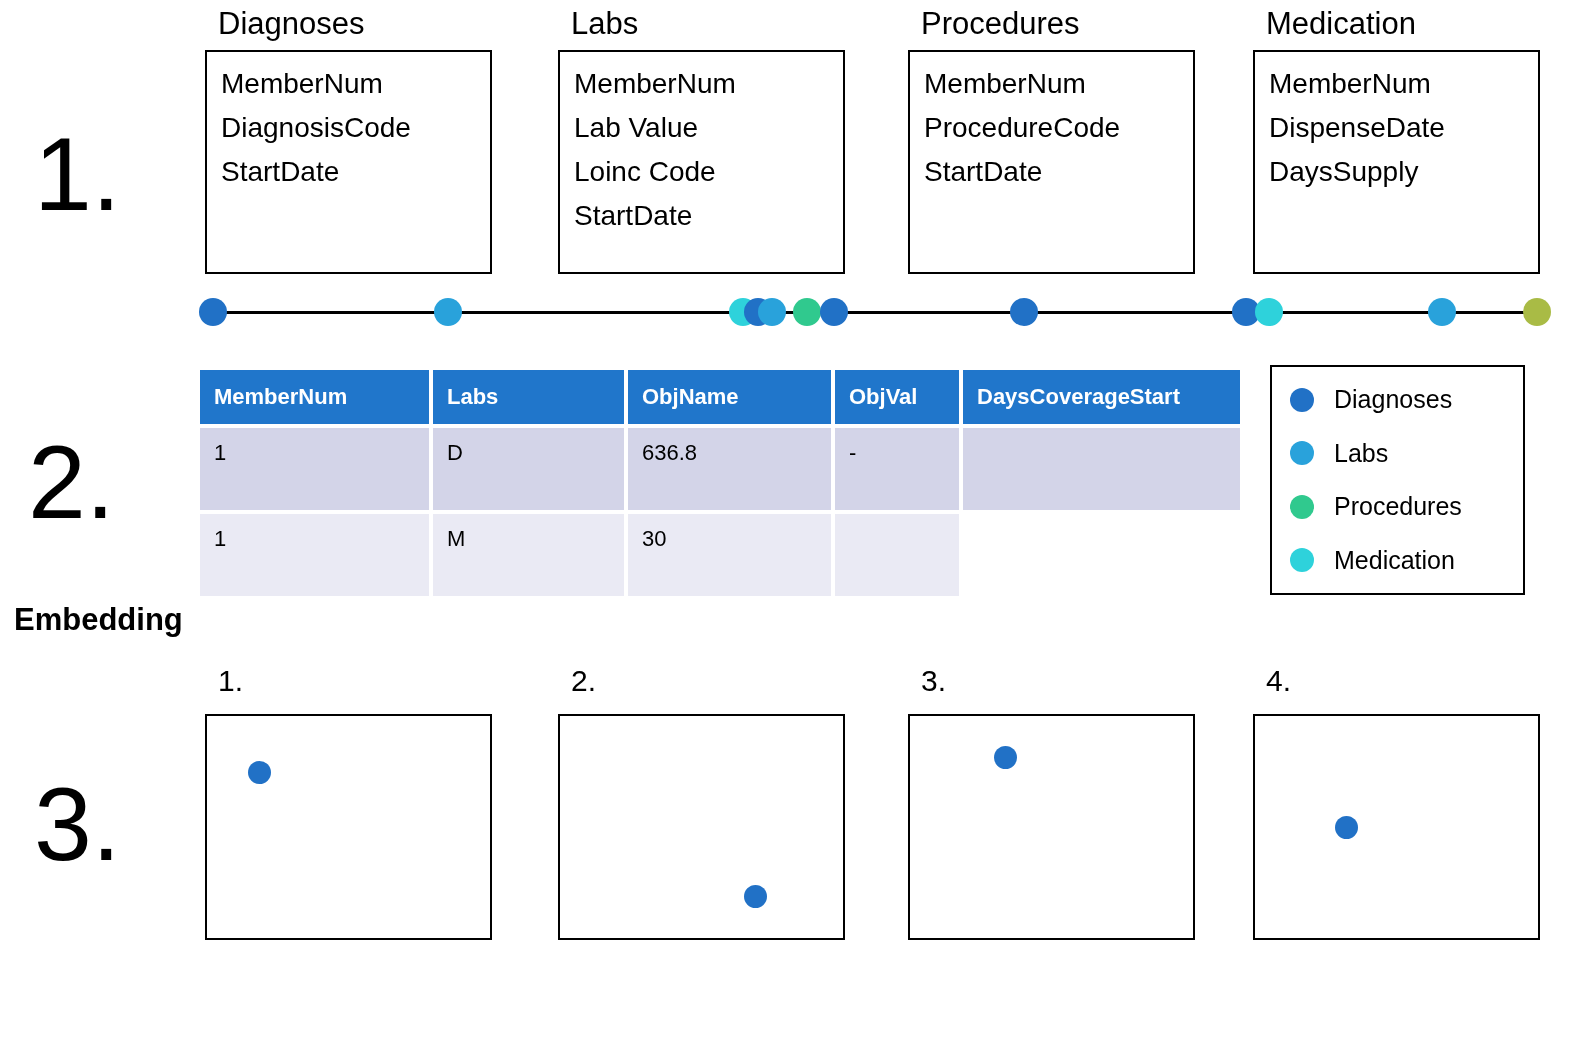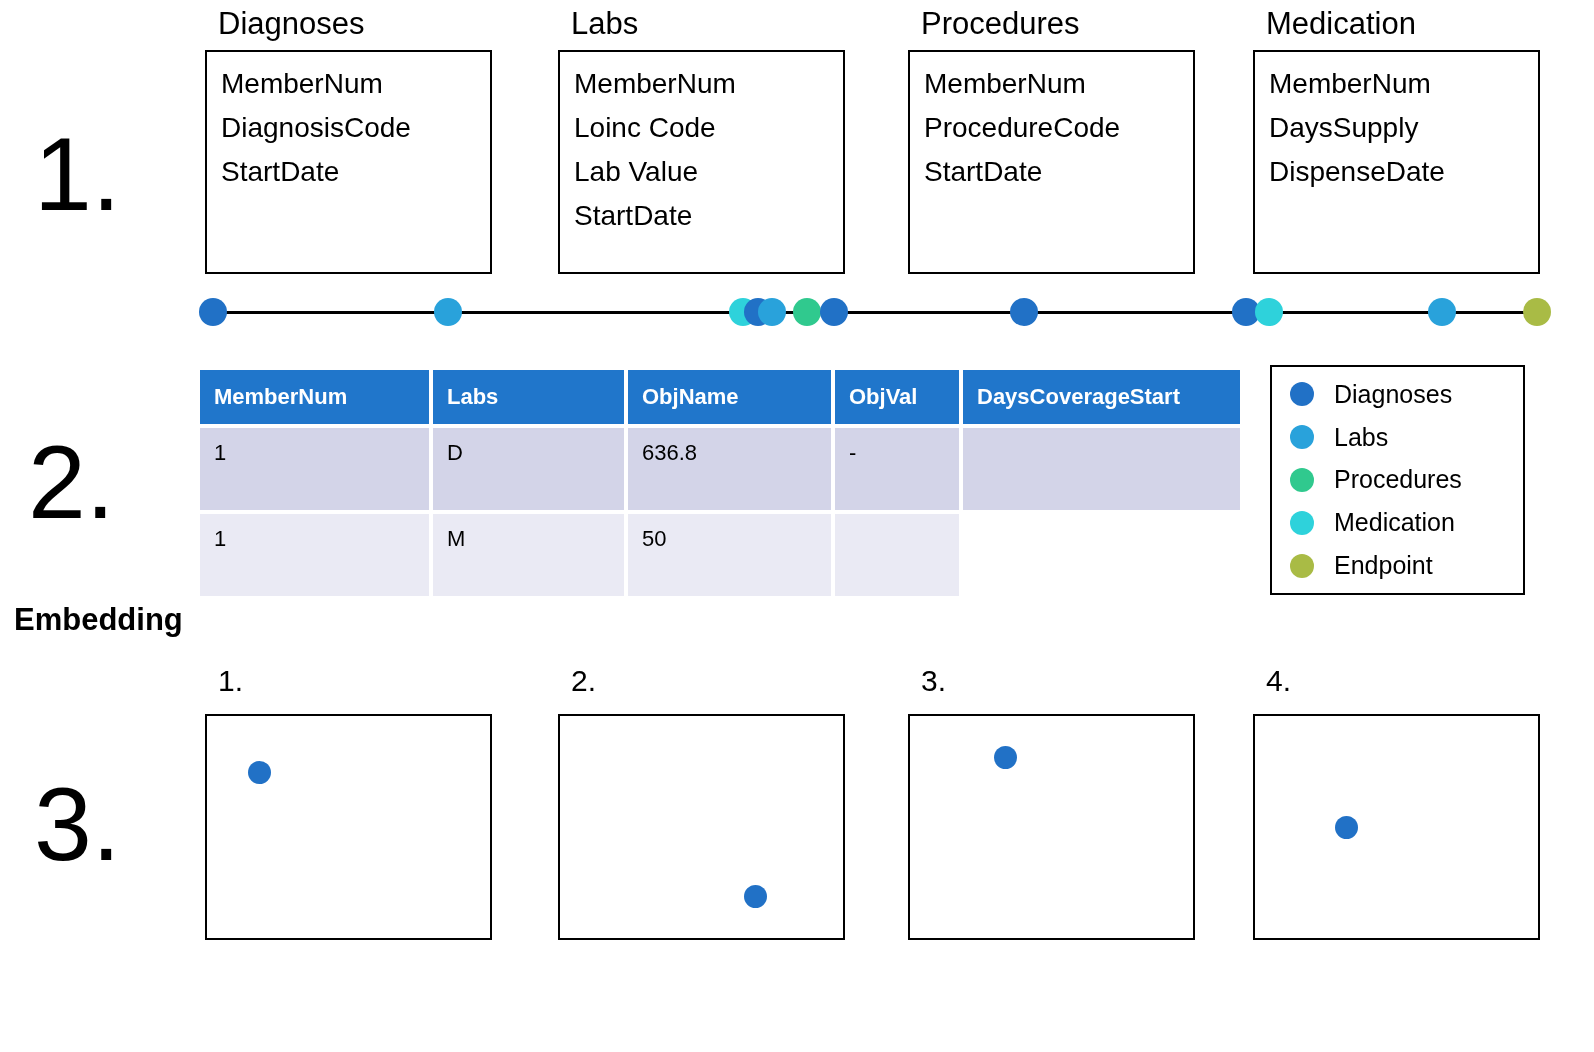--- a/index.html
+++ b/index.html
@@ -115,41 +115,41 @@
       <span class="entity-field">MemberNum</span>
       <span class="entity-field">DiagnosisCode</span>
       <span class="entity-field">StartDate</span>
     </div>
   </div>
 
   <div class="entity col-b">
     <div class="entity-title">Labs</div>
     <div class="entity-box">
       <span class="entity-field">MemberNum</span>
+      <span class="entity-field">Lab Value</span>
       <span class="entity-field">Loinc Code</span>
-      <span class="entity-field">Lab Value</span>
       <span class="entity-field">StartDate</span>
     </div>
   </div>
 
   <div class="entity col-c">
     <div class="entity-title">Procedures</div>
     <div class="entity-box">
       <span class="entity-field">MemberNum</span>
       <span class="entity-field">ProcedureCode</span>
       <span class="entity-field">StartDate</span>
     </div>
   </div>
 
   <div class="entity col-d">
     <div class="entity-title">Medication</div>
     <div class="entity-box">
       <span class="entity-field">MemberNum</span>
+      <span class="entity-field">DispenseDate</span>
       <span class="entity-field">DaysSupply</span>
-      <span class="entity-field">DispenseDate</span>
     </div>
   </div>
 
   <div class="timeline">
     <div class="timeline-line"></div>
     <div id="timeline-dots">
         <span class="timeline-dot" style="left: calc(1% - 14px); background: rgb(33, 113, 198);"></span>
         <span class="timeline-dot" style="left: calc(18.4% - 14px); background: rgb(41, 162, 219);"></span>
         <span class="timeline-dot" style="left: calc(40.3% - 14px); background: rgb(46, 210, 219);"></span>
         <span class="timeline-dot" style="left: calc(41.4% - 14px); background: rgb(33, 113, 198);"></span>
@@ -172,45 +172,41 @@
     <div class="cell th">DaysCoverageStart</div>
 
     <div class="cell r1">1</div>
     <div class="cell r1">D</div>
     <div class="cell r1">636.8</div>
     <div class="cell r1">-</div>
     <div class="cell r1"></div>
 
     <div class="cell r2">1</div>
     <div class="cell r2">M</div>
-    <div class="cell r2">50</div>
+    <div class="cell r2">30</div>
     <div class="cell r2"></div>
   </div>
 
   <div class="legend">
     <div class="legend-item">
       <span class="legend-dot" style="background: rgb(33, 113, 198);"></span>
       <span class="legend-label">Diagnoses</span>
     </div>
     <div class="legend-item">
       <span class="legend-dot" style="background: rgb(41, 162, 219);"></span>
       <span class="legend-label">Labs</span>
     </div>
     <div class="legend-item">
       <span class="legend-dot" style="background: rgb(48, 201, 142);"></span>
       <span class="legend-label">Procedures</span>
     </div>
     <div class="legend-item">
       <span class="legend-dot" style="background: rgb(46, 210, 219);"></span>
       <span class="legend-label">Medication</span>
     </div>
-    <div class="legend-item">
-      <span class="legend-dot" style="background: rgb(169, 187, 69);"></span>
-      <span class="legend-label">Endpoint</span>
-    </div>
   </div>
 
   <div class="embedding-label">Embedding</div>
 
   <div class="embed col-a">
     <div class="embed-plot-label">1.</div>
     <div class="embed-box">
       <span class="embed-dot" style="left: calc(18.5% - 11px); top: calc(25% - 11px);"></span>
     </div>
   </div>

